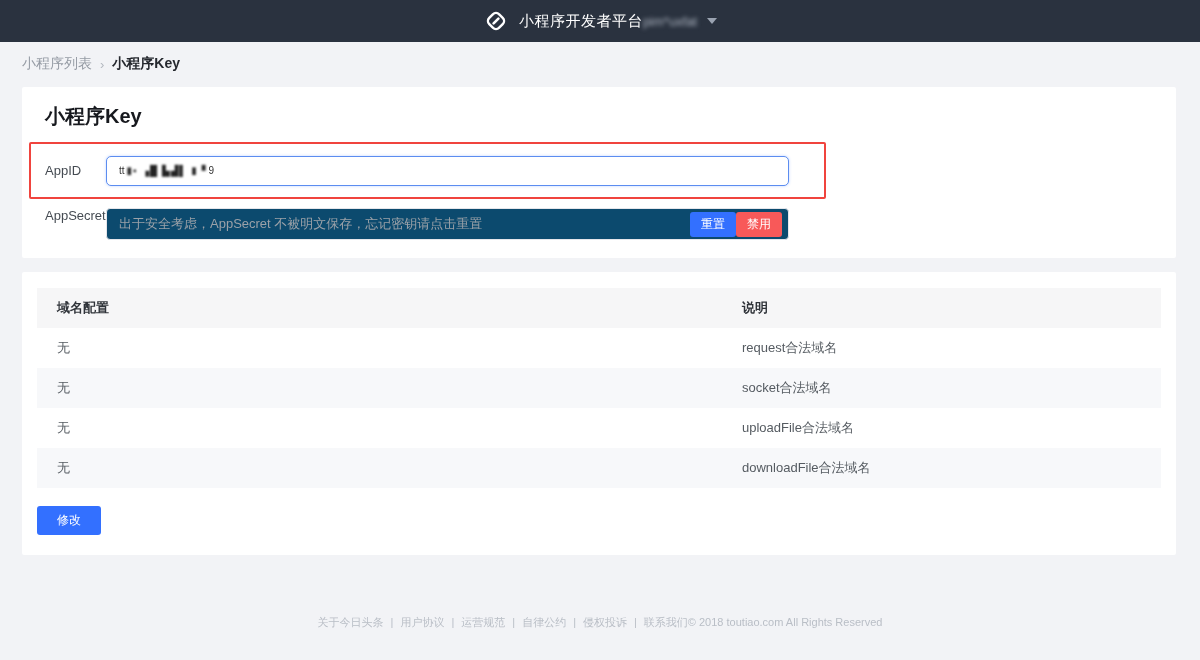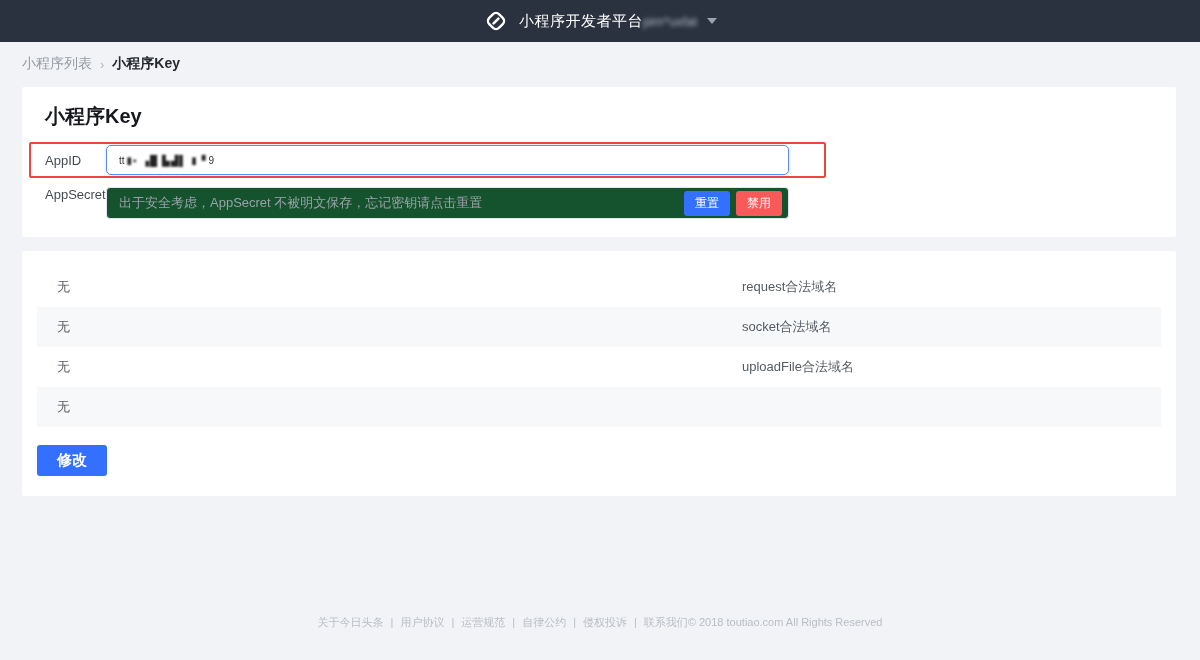--- a/index.html
+++ b/index.html
@@ -47,45 +47,45 @@
   .crumb-current { color: #25282e; font-weight: bold; }
 
   
   .card { background: #ffffff; margin: 14px 24px 0 22px; border-radius: 2px; }
   .card h2 { font-size: 20px; font-weight: bold; color: #17191e; }
 
   .card-key { padding: 16px 0 18px; }
   .card-key h2 { margin-left: 23px; }
 
   .red-annotation {
-    margin: 12px 0 0 7px; width: 797px; height: 36px;
+    margin: 12px 0 0 7px; width: 797px; height: 57px;
     border: 2px solid #f0443e; border-radius: 2px;
     display: flex; align-items: center; padding-left: 14px;
   }
   .form-label { width: 61px; font-size: 13px; color: #454b52; flex-shrink: 0; }
   .appid-input {
     width: 683px; height: 30px; border: 1px solid #5c8df0; border-radius: 5px;
     box-shadow: 0 0 3px rgba(51,112,255,.3);
     display: flex; align-items: center; padding-left: 12px;
     font-size: 10px; color: #333; background: #fff; cursor: text;
   }
   .redacted { filter: blur(1.3px); letter-spacing: 1px; margin: 0 2px; color: #222; }
 
   .secret-row { margin: 9px 0 0 9px; display: flex; align-items: flex-start; padding-left: 14px; }
   .secret-input {
     width: 683px; height: 32px; border: 1px solid #e5e6eb; border-radius: 4px;
     display: flex; align-items: center; justify-content: space-between;
-    padding: 0 6px 0 12px; background: #14532d;
+    padding: 0 6px 0 12px; background: #0c4a6e;
   }
   .hint { font-size: 13px; color: #9ba1a8; }
-  .btn-group { display: flex; gap: 6px; }
+  .btn-group { display: flex; }
 
   .btn { border: none; color: #fff; cursor: pointer; font-family: inherit; }
   .btn-sm { font-size: 12px; padding: 4px 11px; border-radius: 3px; }
-  .btn-md { font-size: 15px; padding: 6px 20px; border-radius: 3px; font-weight: bold; }
+  .btn-md { font-size: 12px; padding: 6px 20px; border-radius: 3px; }
   .btn-blue { background: #3370ff; }
   .btn-red { background: #f85959; }
 
   
   .card-domains { padding: 16px 15px 20px; }
   .card-domains h2 { margin: 0 0 14px 8px; }
   .table { width: 100%; font-size: 13px; }
   .trow {
     display: grid; grid-template-columns: 685px 1fr;
     height: 40px; align-items: center;
@@ -152,34 +152,39 @@
             <button class="btn btn-sm btn-blue">重置</button>
             <button class="btn btn-sm btn-red">禁用</button>
           </div>
         </div>
       </div>
     </section>
 
     <section class="card card-domains">
 
       <div class="table">
+        <div class="trow thead">
+          <div>域名配置</div>
+          <div>说明</div>
+        </div>
         <div class="trow">
           <div class="tcell">无</div>
           <div class="tcell">request合法域名</div>
         </div>
         <div class="trow alt">
           <div class="tcell">无</div>
           <div class="tcell">socket合法域名</div>
         </div>
         <div class="trow">
           <div class="tcell">无</div>
           <div class="tcell">uploadFile合法域名</div>
         </div>
         <div class="trow alt">
           <div class="tcell">无</div>
+          <div class="tcell">downloadFile合法域名</div>
         </div>
       </div>
 
       <button class="btn btn-md btn-blue modify-btn">修改</button>
     </section>
 
     <footer class="footer">
       <span class="flink">关于今日头条</span><span class="fsep">|</span><span class="flink">用户协议</span><span class="fsep">|</span><span class="flink">运营规范</span><span class="fsep">|</span><span class="flink">自律公约</span><span class="fsep">|</span><span class="flink">侵权投诉</span><span class="fsep">|</span><span class="flink">联系我们</span><span>© 2018 toutiao.com All Rights Reserved</span>
     </footer>
   </main>

